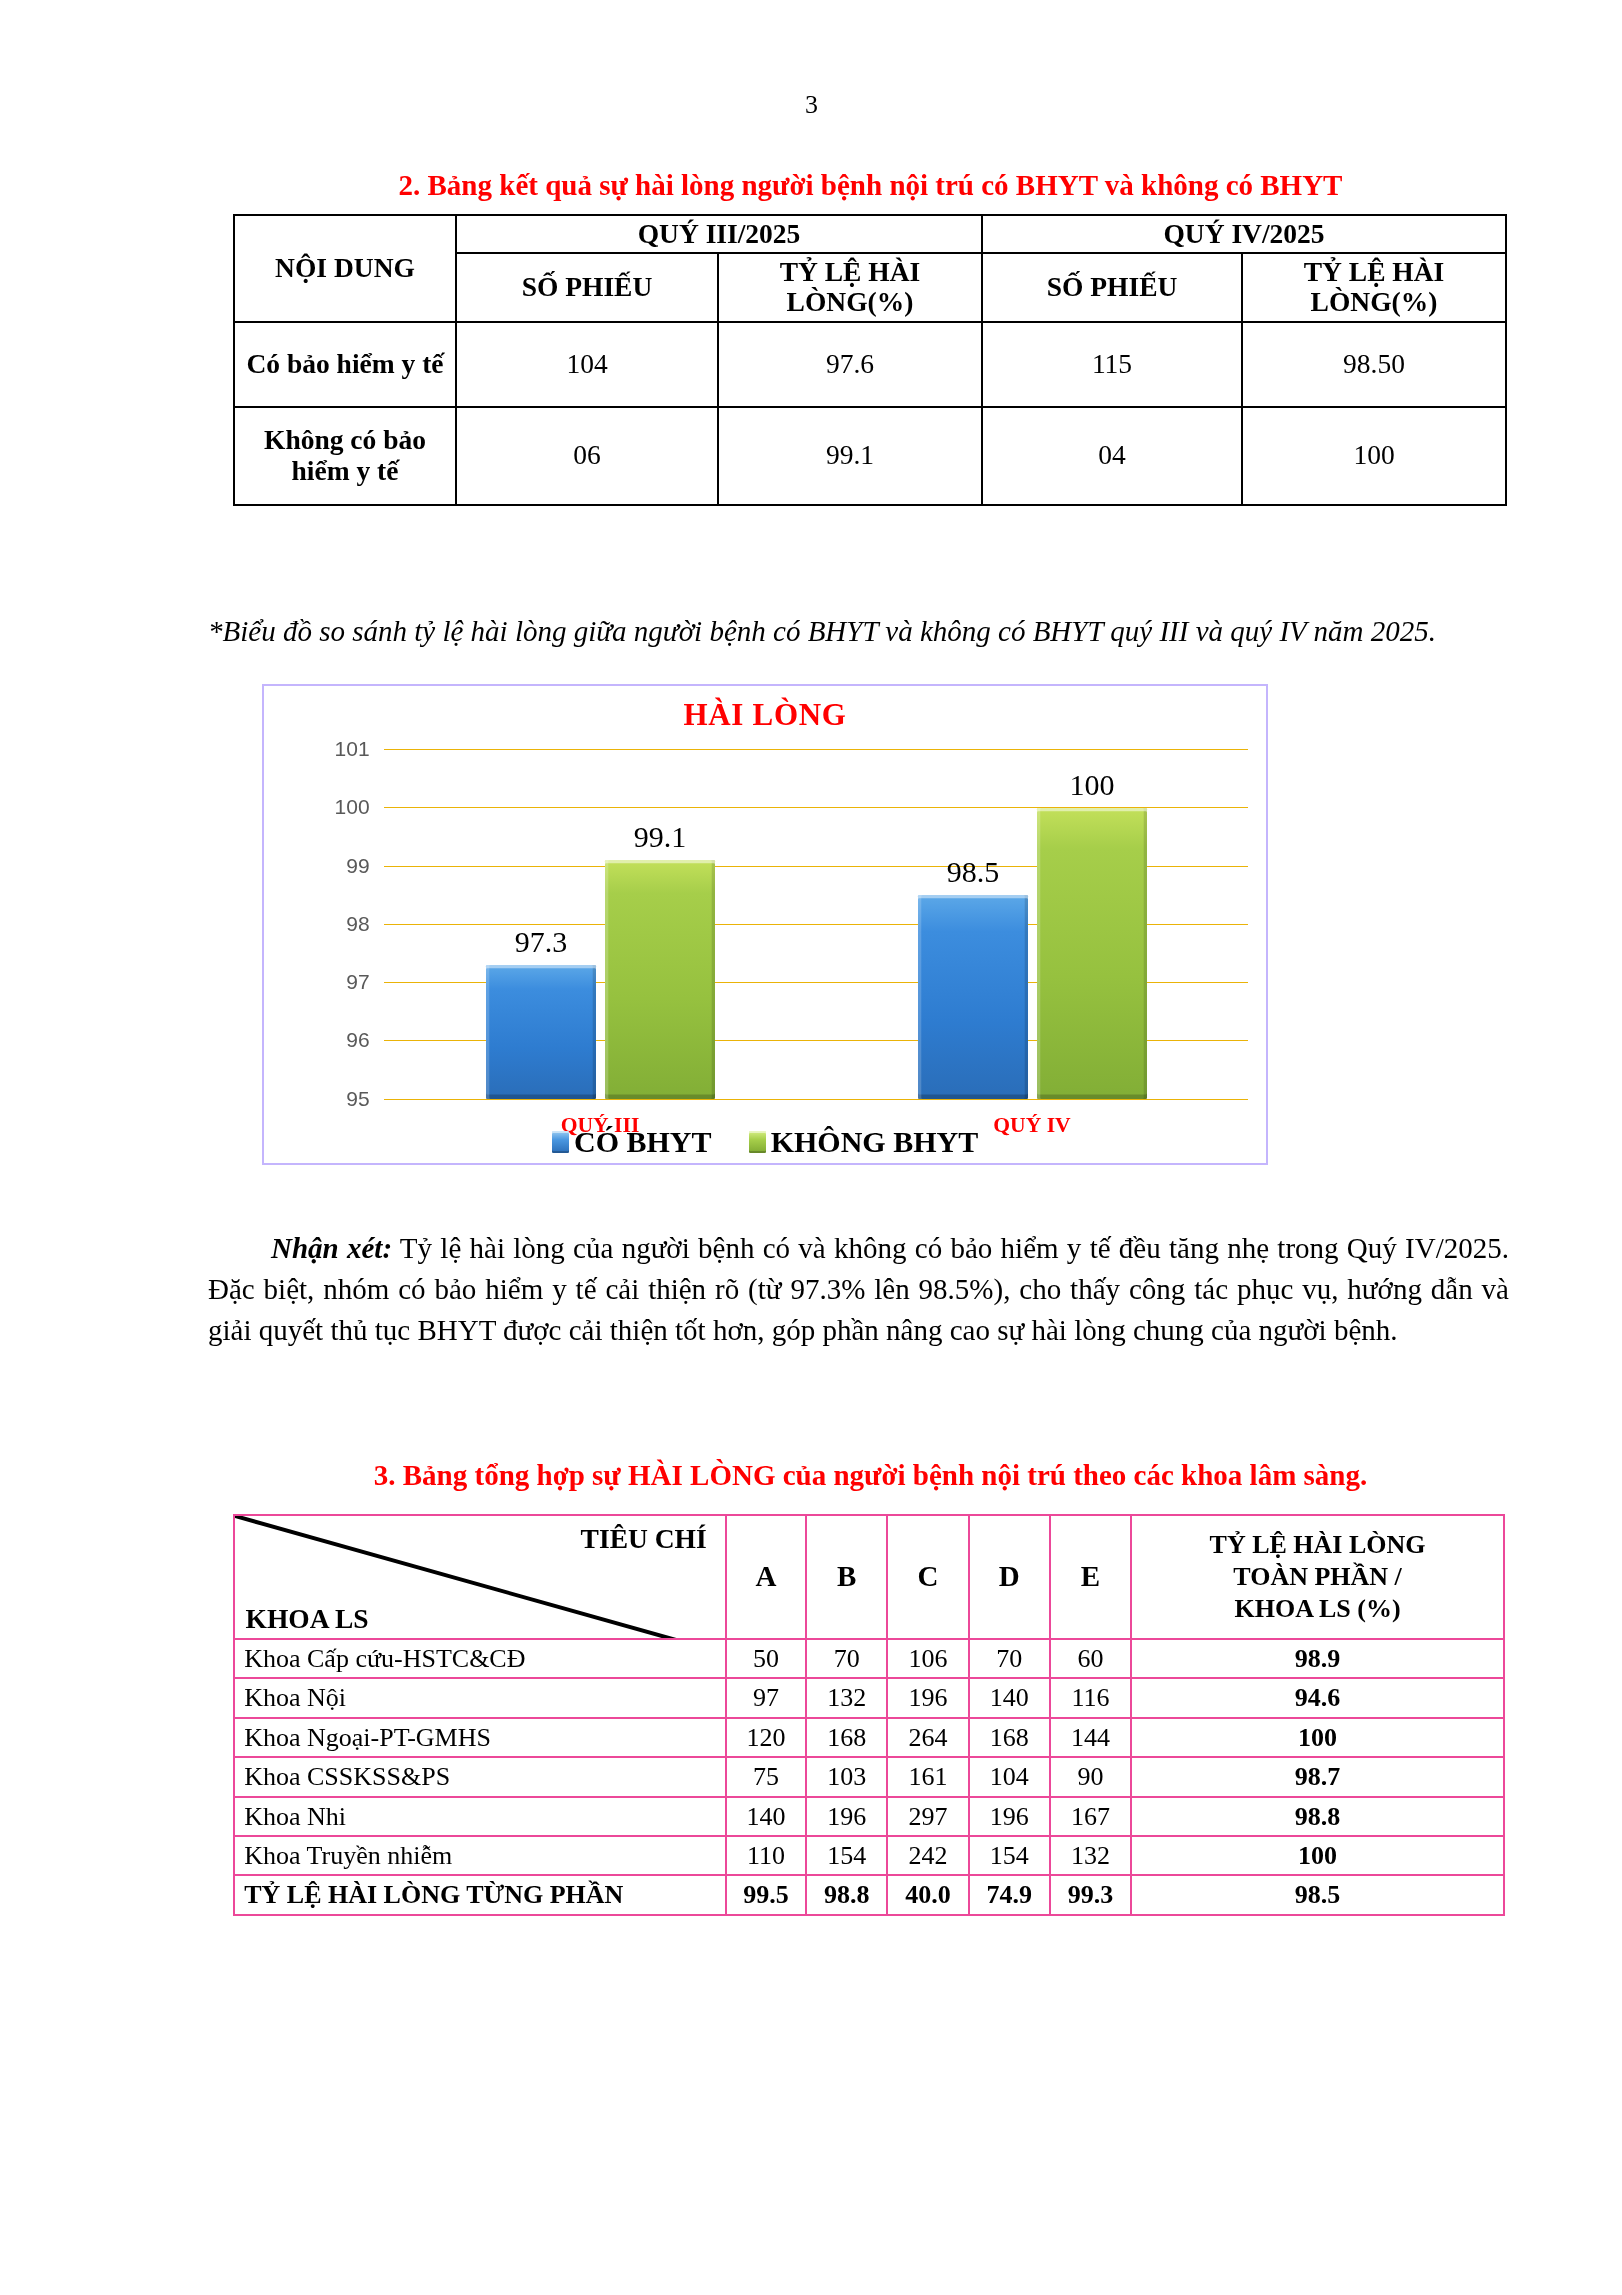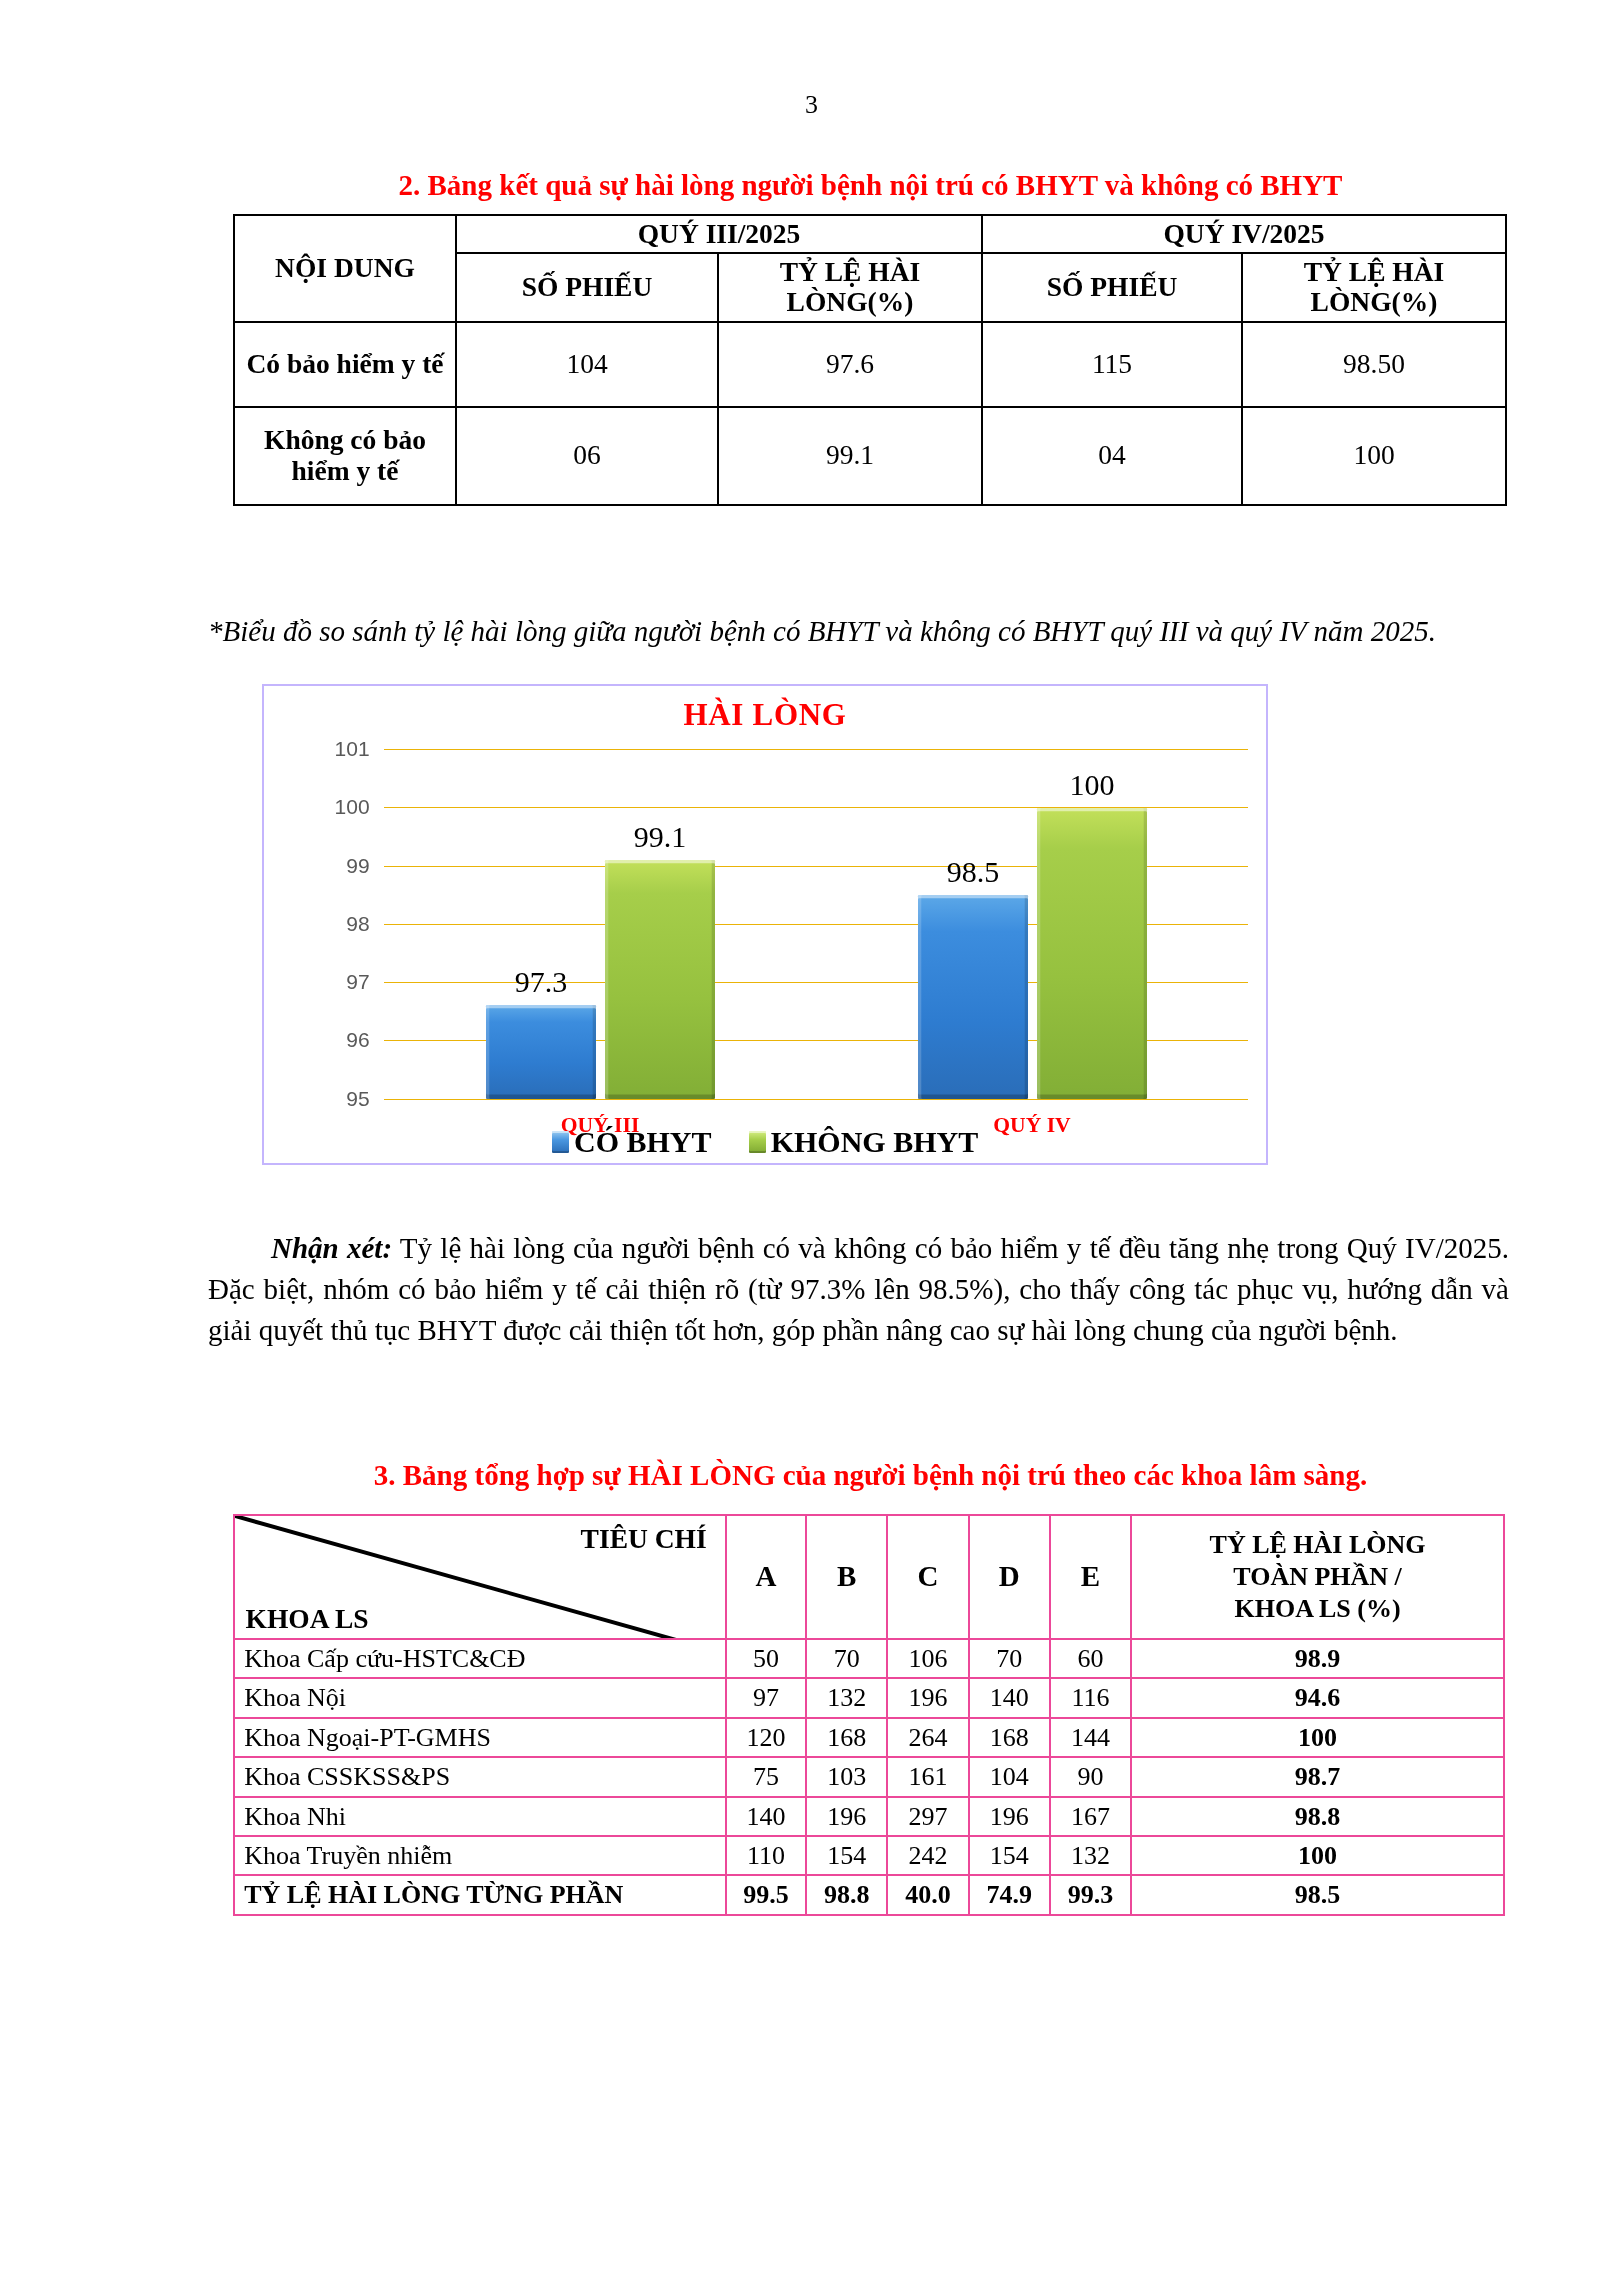--- a/index.html
+++ b/index.html
@@ -289,21 +289,21 @@
           </div>
           <div class="gridline" style="top: 58px;">
             <div class="axis-label" style="top: 0px;">100</div>
           </div>
           <div class="gridline" style="top: 0px;">
             <div class="axis-label" style="top: 0px;">101</div>
           </div>
         </div>
 
       <div id="bars">
-          <div class="bar blue" style="left: 102px; width: 110px; height: 94px;">
+          <div class="bar blue" style="left: 102px; width: 110px; height: 134px;">
             <span class="bar-value">97.3</span>
           </div>
           <div class="bar green" style="left: 221px; width: 110px; height: 239px;">
             <span class="bar-value">99.1</span>
           </div>
           <div class="bar blue" style="left: 534px; width: 110px; height: 204px;">
             <span class="bar-value">98.5</span>
           </div>
           <div class="bar green" style="left: 653px; width: 110px; height: 291px;">
             <span class="bar-value">100</span>

